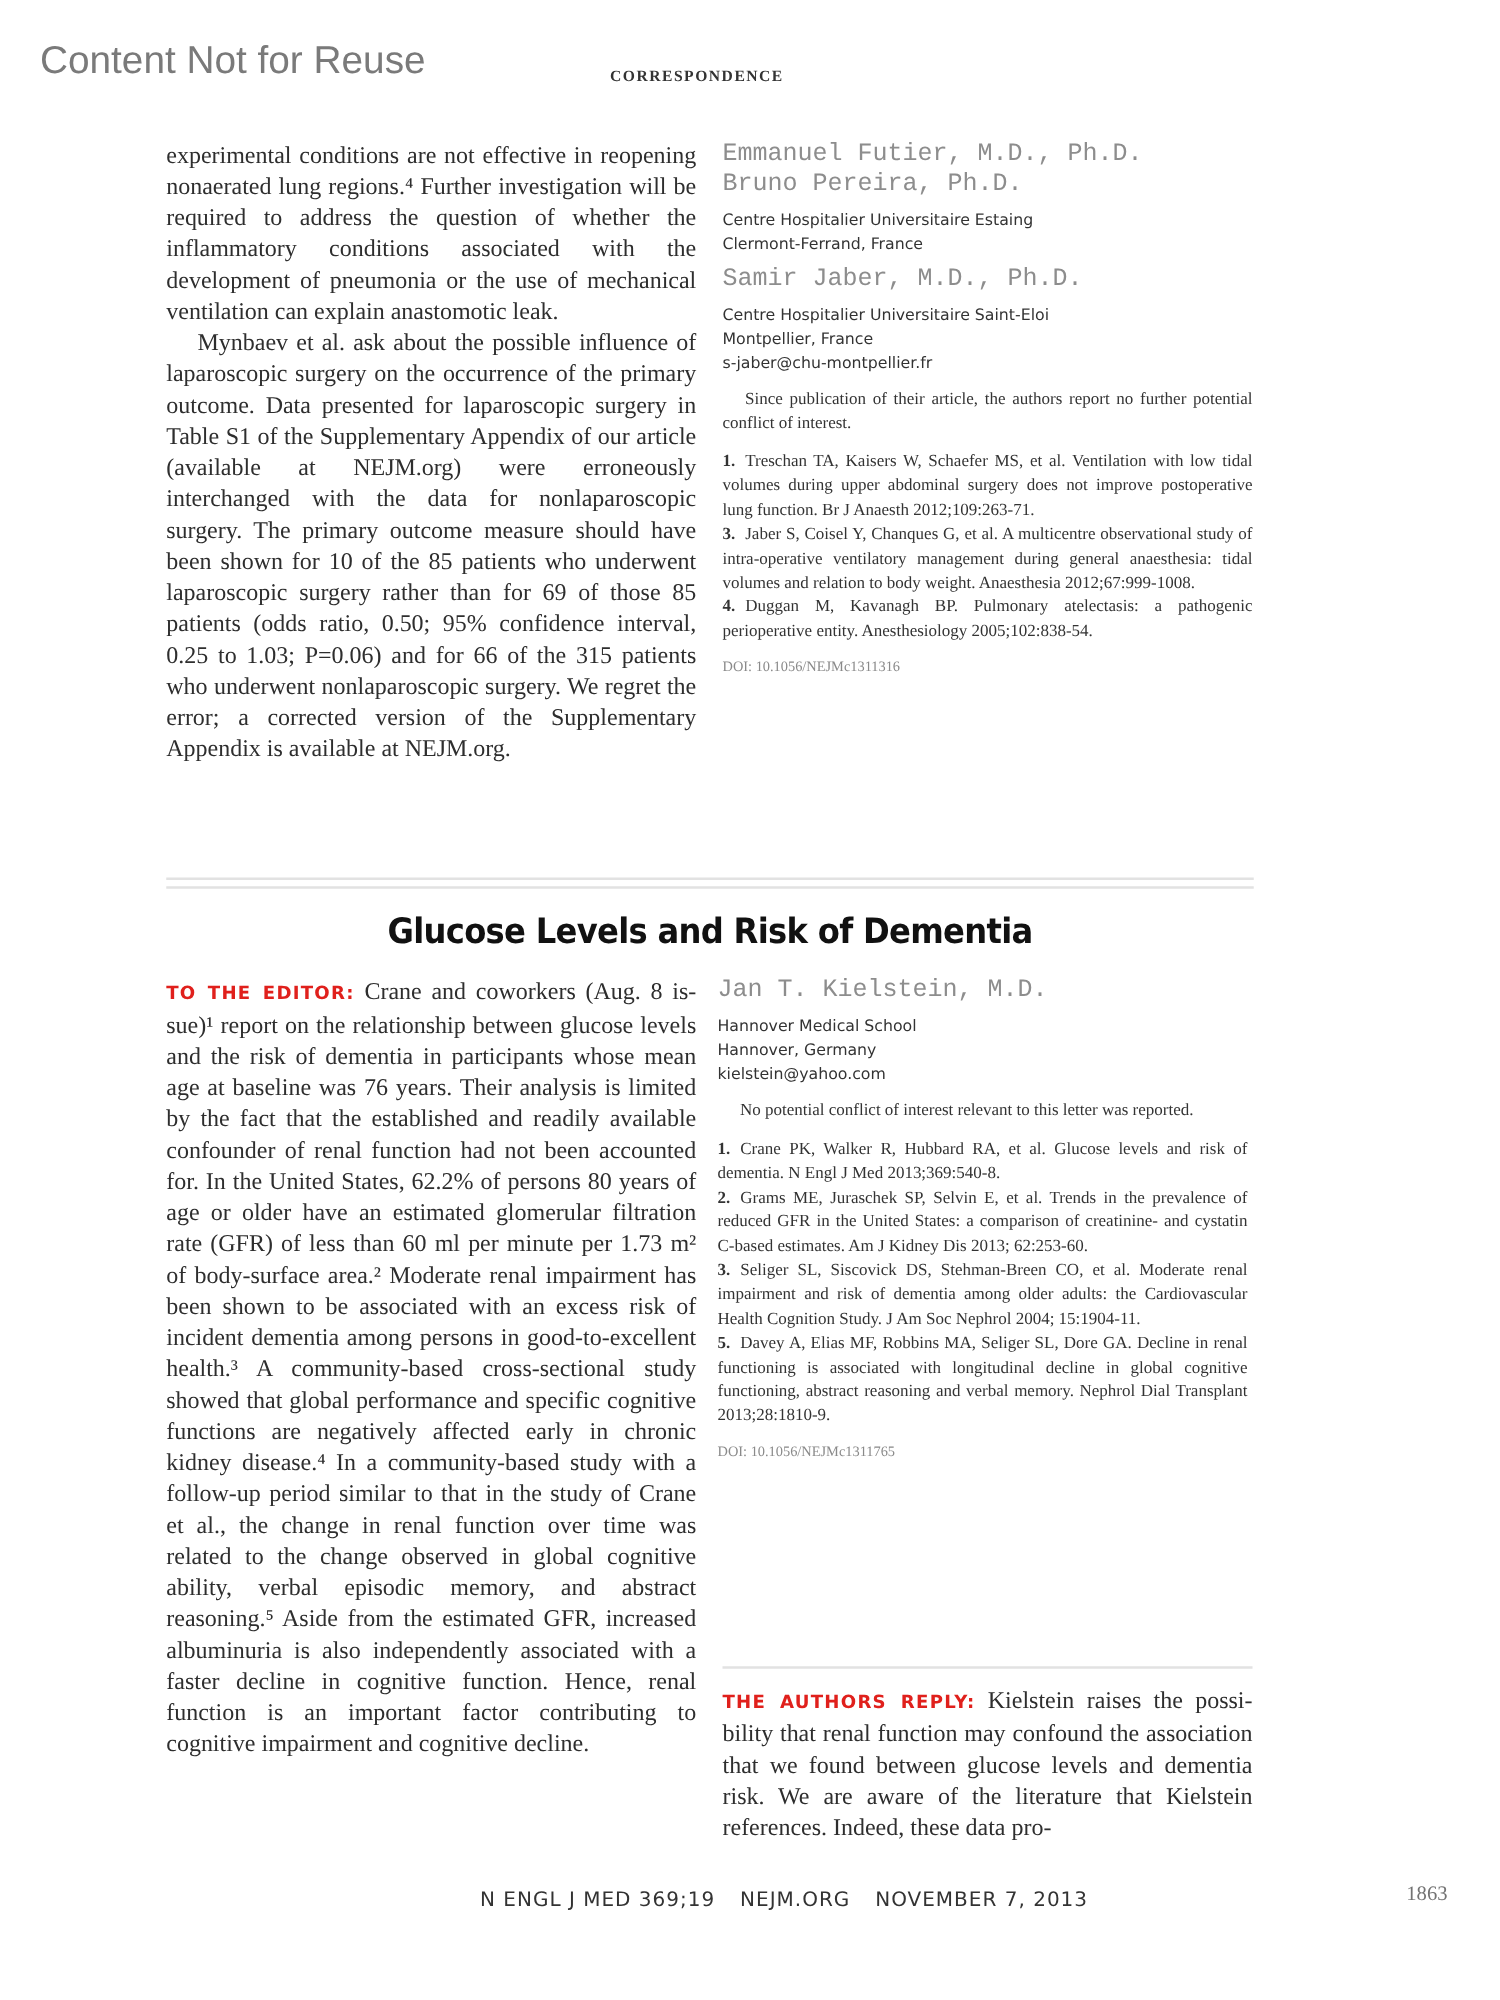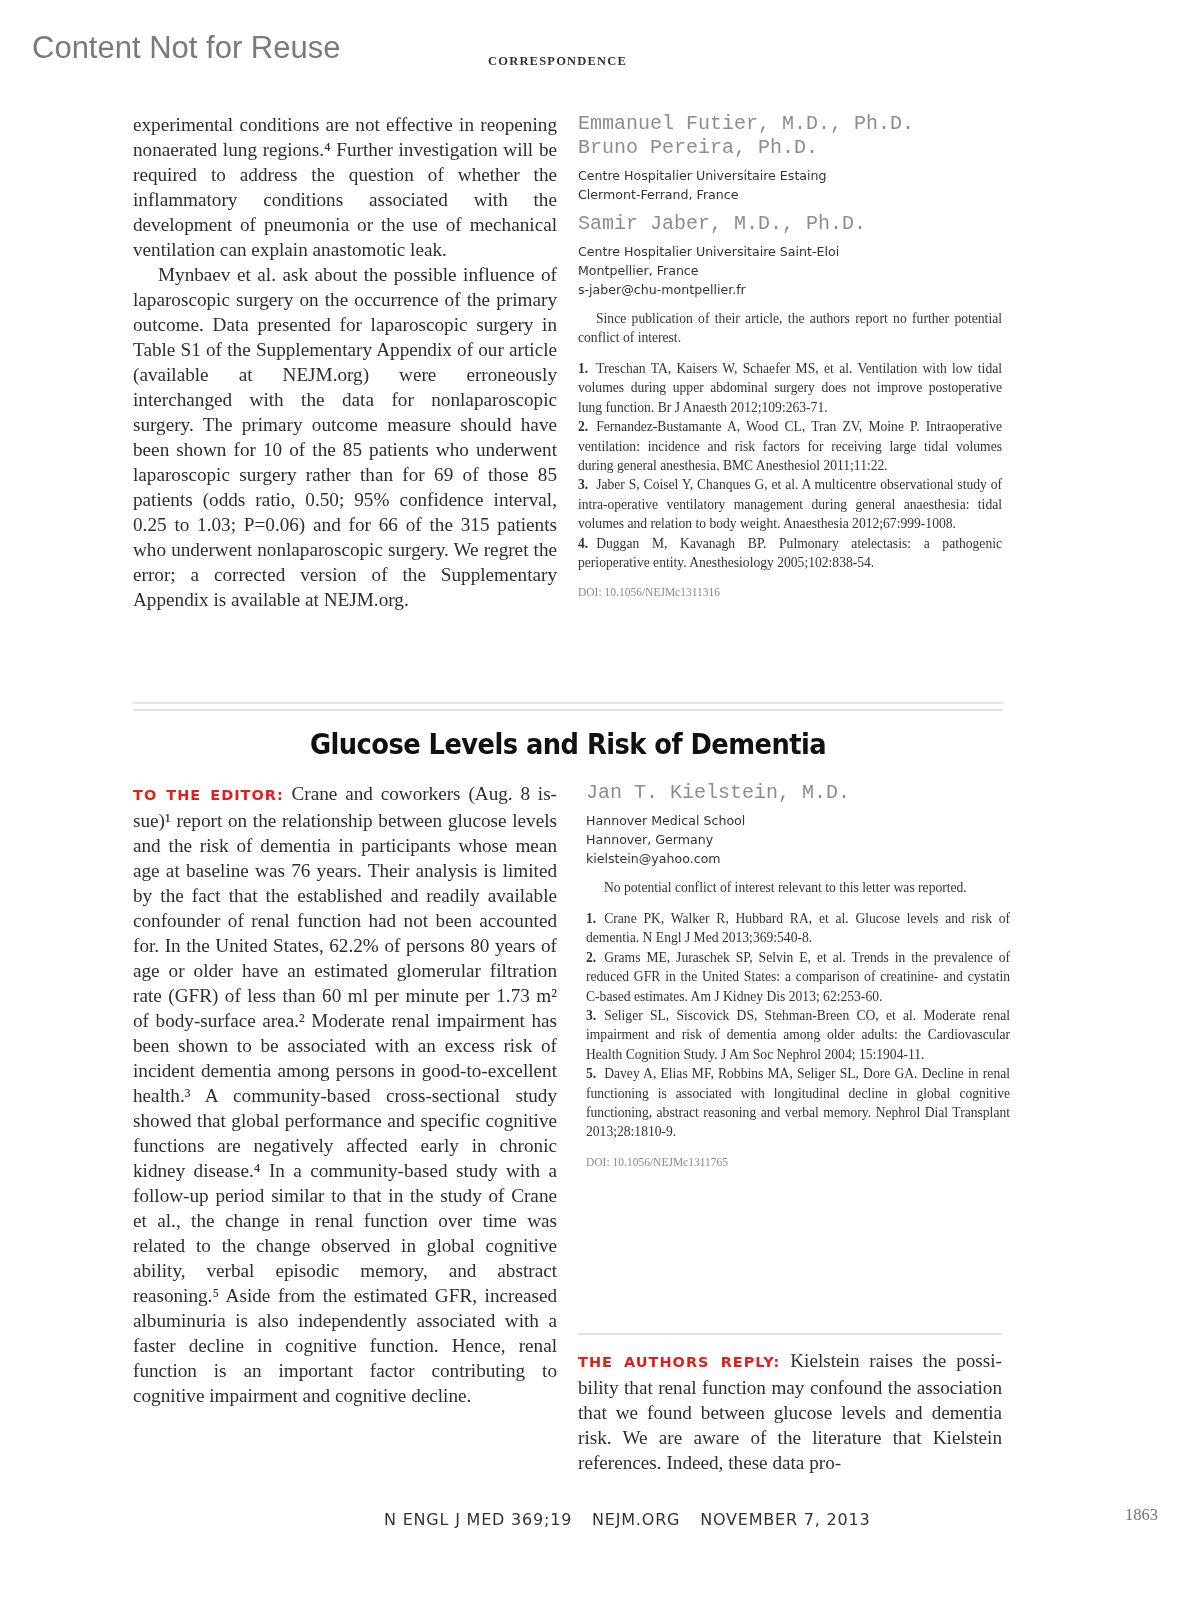--- a/index.html
+++ b/index.html
@@ -6,21 +6,21 @@
   body { width: 1200px; height: 1600px; position: relative; overflow: hidden; color: #2a2a2a; }
   .watermark { position: absolute; left: 32px; top: 30px; font-family: "Liberation Sans", sans-serif; font-size: 31px; color: #7a7a7a; }
   .running-head { position: absolute; left: 488px; top: 54px; font-family: "Liberation Serif", serif; font-size: 12.5px; letter-spacing: 1.2px; font-variant: small-caps; color: #333; font-weight: bold; }
   .col { position: absolute; font-family: "Liberation Serif", serif; }
   .body-text { font-size: 19.2px; line-height: 25px; text-align: justify; color: #2e2e2e; hyphens: manual; }
   .body-text p { margin: 0; }
   .body-text p.indent { text-indent: 25px; }
   .left-top { left: 133px; top: 112px; width: 424px; }
   .right-top { left: 578px; top: 112px; width: 424px; }
   .left-bot { left: 133px; top: 781px; width: 424px; }
-  .right-bot { left: 586px; top: 781px; width: 424px; }
+  .right-bot { left: 574px; top: 781px; width: 424px; }
   .author { font-family: Liberation Mono, monospace; font-size: 20px; color: #8d8d8d; line-height: 24px; font-weight: normal; }
   .affil { font-family: "DejaVu Sans", sans-serif; font-size: 12.6px; color: #333; line-height: 19px; margin-top: 6px; }
   .affil div { white-space: nowrap; }
   .gap { height: 8px; }
   .conflict { font-family: "Liberation Serif", serif; font-size: 13.6px; line-height: 19px; color: #333; text-indent: 18px; text-align: justify; margin-top: 10px; }
   .refs { margin-top: 12px; font-family: "Liberation Serif", serif; font-size: 13.6px; line-height: 19.4px; color: #333; text-align: justify; }
   .ref-num { font-weight: bold; margin-right: 8px; }
   .doi { font-family: Liberation Serif, serif; font-size: 11.5px; color: #8a8a8a; margin-top: 14px; }
   .divider-double { position: absolute; left: 133px; width: 870px; top: 702px; height: 5px; border-top: 2px solid #e2e2e2; border-bottom: 2px solid #e2e2e2; }
   .article-title { position: absolute; left: 133px; width: 870px; top: 728px; text-align: center; font-family: "DejaVu Sans", sans-serif; font-size: 28px; font-weight: bold; color: #111; letter-spacing: -0.6px; transform: scaleX(0.92); }
@@ -52,21 +52,20 @@
   <div class="gap"></div>
   <div class="author">Samir Jaber, M.D., Ph.D.</div>
   <div class="affil">
     <div>Centre Hospitalier Universitaire Saint-Eloi</div>
     <div>Montpellier, France</div>
     <div>s-jaber@chu-montpellier.fr</div>
   </div>
   <div class="conflict">Since publication of their article, the authors report no fur­ther potential conflict of interest.</div>
   <div class="refs">
     <div><span class="ref-num">1.</span><span>Treschan TA, Kaisers W, Schaefer MS, et al. Ventilation with low tidal volumes during upper abdominal surgery does not im­prove postoperative lung function. Br J Anaesth 2012;109:263-71.</span></div>
-    <div><span class="ref-num">2.</span><span>Fernandez-Bustamante A, Wood CL, Tran ZV, Moine P. In­traoperative ventilation: incidence and risk factors for receiving large tidal volumes during general anesthesia. BMC Anesthesiol 2011;11:22.</span></div>
     <div><span class="ref-num">3.</span><span>Jaber S, Coisel Y, Chanques G, et al. A multicentre observa­tional study of intra-operative ventilatory management during general anaesthesia: tidal volumes and relation to body weight. Anaesthesia 2012;67:999-1008.</span></div>
     <div><span class="ref-num">4.</span><span>Duggan M, Kavanagh BP. Pulmonary atelectasis: a patho­genic perioperative entity. Anesthesiology 2005;102:838-54.</span></div>
   </div>
   <div class="doi">DOI: 10.1056/NEJMc1311316</div>
 </div>
 
 <div class="divider-double"></div>
 <div class="article-title">Glucose Levels and Risk of Dementia</div>
 
 <div class="col body-text left-bot">

